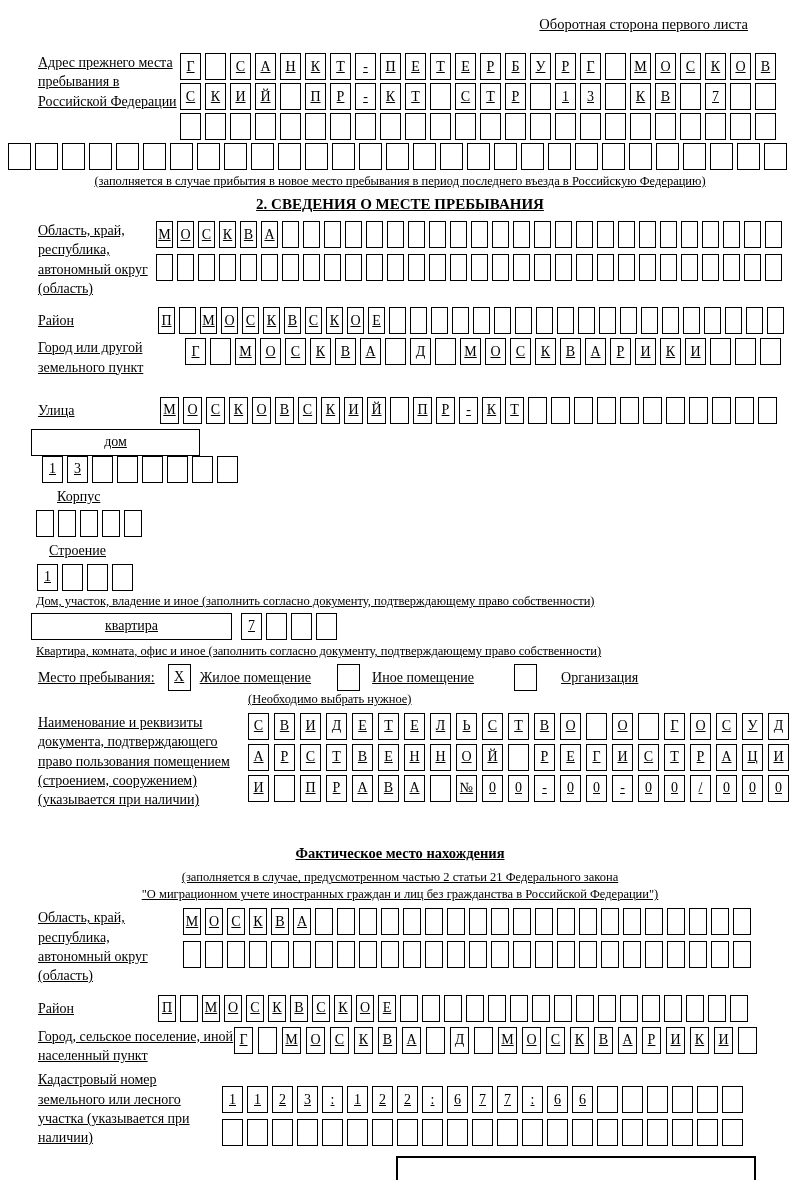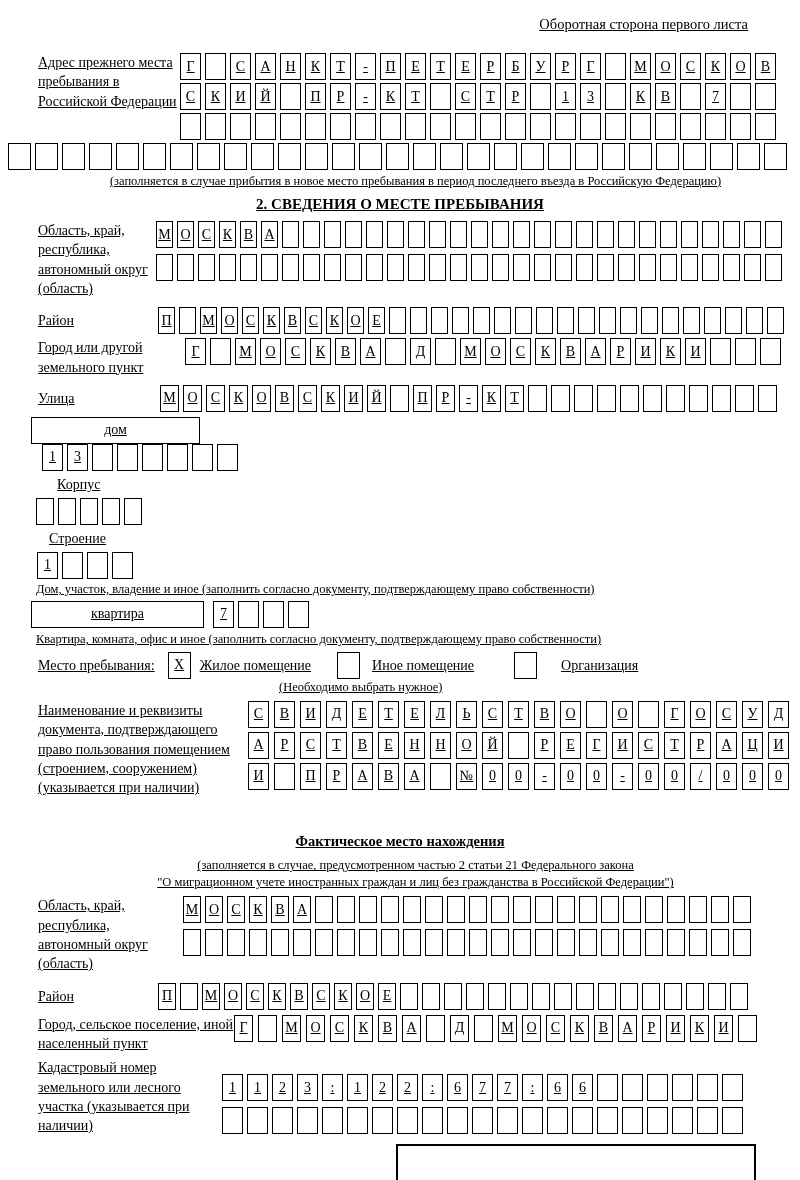--- a/index.html
+++ b/index.html
@@ -24,21 +24,21 @@
   .rfull .cell { width: 23px; }
   .r30 .cell { width: 17px; }
   .r27 .cell { width: 19px; }
   .rdoc { gap: 5px; } .rdoc .cell { width: 21px; }
   .r26b .cell { width: 18px; }
   .r27b .cell { width: 18px; }
   .r22b { gap: 5px; } .r22b .cell { width: 19px; }
   .rkad .cell { width: 21px; }
   .rhouse .cell { width: 21px; }
   .rkorp .cell { width: 18px; }
-  .caption { font-size: 12.5px; padding-left: 31px; }
+  .caption { font-size: 12.5px; }
   .caption-center { text-align: center; }
   .section-title { text-align: center; font-weight: bold; font-size: 15px; }
   .bigbox {
     border: 1.6px solid #000; height: 27px; display: flex;
     align-items: center; justify-content: center; font-size: 14px; flex: 0 0 auto;
   }
   .inline-label { font-size: 14px; line-height: 27px; flex: 0 0 auto; }
   .chk {
     width: 23px; height: 27px; border: 1.6px solid #000; flex: 0 0 auto;
     display: flex; align-items: center; justify-content: center; font-size: 14px;
@@ -299,21 +299,21 @@
         <span class="cell">Р</span>
         <span class="cell">И</span>
         <span class="cell">К</span>
         <span class="cell">И</span>
         <span class="cell"></span>
         <span class="cell"></span>
         <span class="cell"></span>
       </div>
   </div>
 
-  <div class="form-row" style="margin-top: 8px;">
+  <div class="form-row" style="margin-top: 20px;">
     <div class="row-label" style="width: 122px; line-height: 27px;">Улица</div>
     <div class="cells r27">
         <span class="cell">М</span>
         <span class="cell">О</span>
         <span class="cell">С</span>
         <span class="cell">К</span>
         <span class="cell">О</span>
         <span class="cell">В</span>
         <span class="cell">С</span>
         <span class="cell">К</span>
@@ -363,21 +363,21 @@
     <div class="cells rhouse" style="margin-left: 6px;">
         <span class="cell">1</span>
         <span class="cell"></span>
         <span class="cell"></span>
         <span class="cell"></span>
       </div>
   </div>
   <div class="caption" style="margin-top: 3px; padding-left: 36px;">Дом, участок, владение и иное (заполнить согласно документу, подтверждающему право собственности)</div>
 
   <div class="form-row" style="margin-top: 4px; padding-left: 31px;">
-    <div class="bigbox" style="width: 173px;">квартира</div>
+    <div class="bigbox" style="width: 201px;">квартира</div>
     <div class="cells rhouse" style="margin-left: 9px;">
         <span class="cell">7</span>
         <span class="cell"></span>
         <span class="cell"></span>
         <span class="cell"></span>
       </div>
   </div>
   <div class="caption" style="margin-top: 4px; padding-left: 36px;">Квартира, комната, офис и иное (заполнить согласно документу, подтверждающему право собственности)</div>
 
   <div class="form-row" style="margin-top: 5px;">

